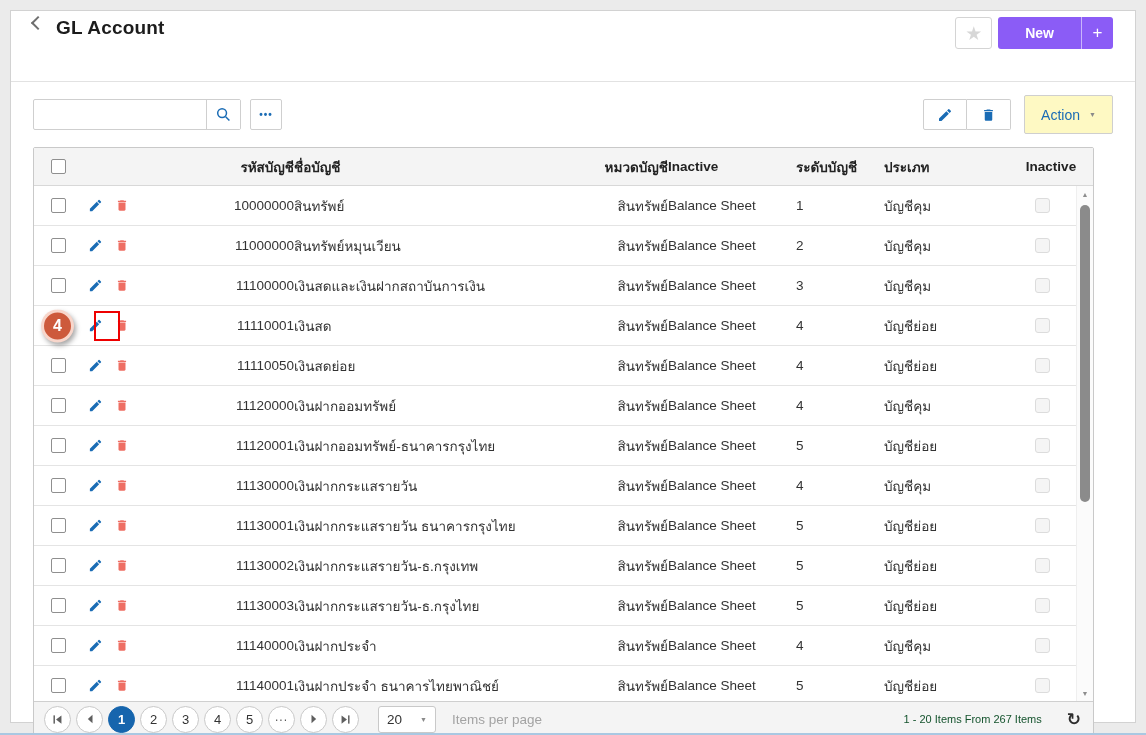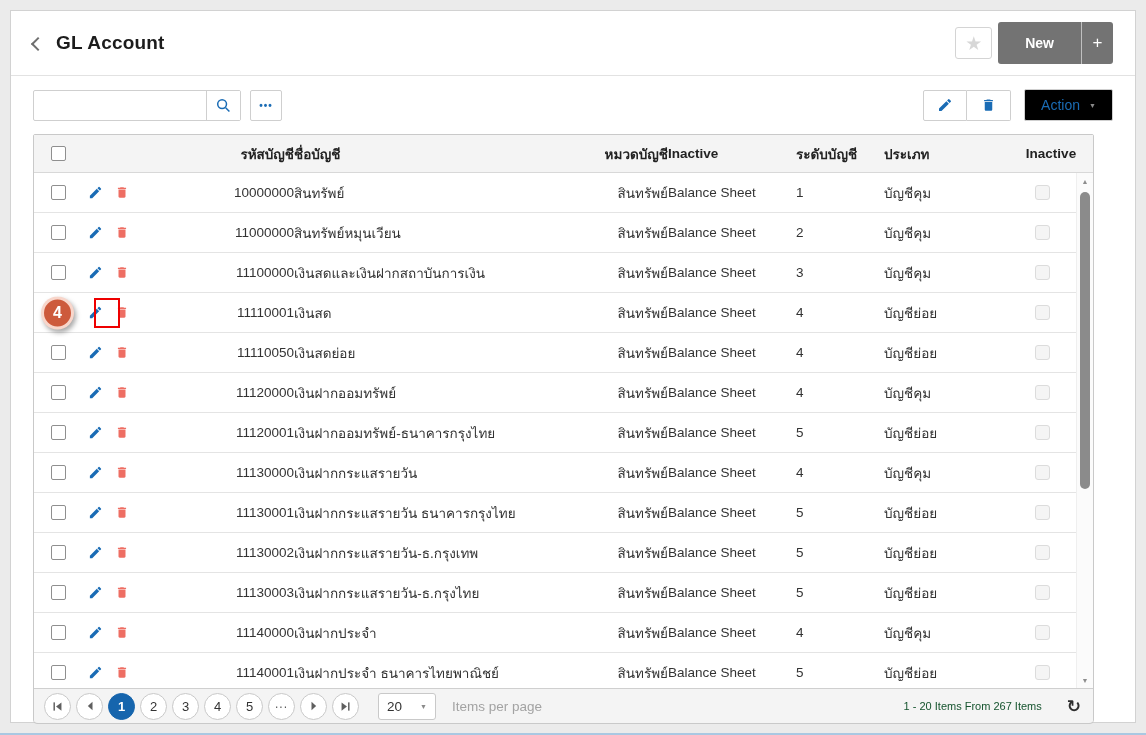--- a/index.html
+++ b/index.html
@@ -11,34 +11,34 @@
     position: relative;
   }
   .bottom-edge { position: absolute; left: 0; right: 0; bottom: 0; height: 2px; background: #a9c8e2; }
 
   .card {
     position: absolute; left: 10px; top: 10px; width: 1126px; height: 713px;
     background: #fff; border: 1px solid #d2d2d2;
   }
 
   
-  .title-bar { height: 64px; display: flex; align-items: center; padding: 0 22px; }
+  .title-bar { height: 64px; display: flex; align-items: flex-start; padding: 0 22px; margin-top: 6px; }
   .back-chevron {
     width: 10px; height: 10px; border-left: 2px solid #6f6f6f; border-bottom: 2px solid #6f6f6f;
     transform: rotate(45deg); margin-right: 13px; margin-top: 1px; cursor: pointer;
   }
   .page-title { font-size: 19px; font-weight: 600; color: #1c1c1c; letter-spacing: .2px; }
   .title-spacer { flex: 1; }
   .fav-btn {
     width: 37px; height: 32px; border: 1px solid #d4d4d4; border-radius: 3px; background: #fff;
     display: flex; align-items: center; justify-content: center;
     color: #d7d7d7; font-size: 19px; margin-right: 6px; cursor: pointer;
   }
   .new-btn {
-    height: 42px; border-radius: 3px; background: #737373; color: #fff;
+    height: 32px; border-radius: 3px; background: #8b5cf6; color: #fff;
     display: flex; align-items: stretch; cursor: pointer; overflow: hidden;
   }
   .new-btn .lbl { padding: 0 27px; display: flex; align-items: center; font-size: 14px; font-weight: 600; }
   .new-btn .sep { width: 1px; background: rgba(255,255,255,.55); margin: 0; }
   .new-btn .plus { width: 31px; display: flex; align-items: center; justify-content: center; font-size: 17px; font-weight: 400; }
 
   .h-divider { border-top: 1px solid #e2e2e2; }
 
   
   .toolbar { padding: 13px 22px; display: flex; align-items: center; }
@@ -52,22 +52,22 @@
   }
   .toolbar-spacer { flex: 1; }
   .icon-btn-group { display: flex; }
   .tb-icon-btn {
     width: 44px; height: 31px; background: #fff; border: 1px solid #cfcfcf;
     display: flex; align-items: center; justify-content: center; cursor: pointer;
   }
   .tb-icon-btn.first { border-radius: 2px 0 0 2px; }
   .tb-icon-btn.last { border-radius: 0 2px 2px 0; border-left: none; }
   .action-btn {
-    margin-left: 13px; height: 32px; min-width: 89px; padding: 0 2px;
-    border: 1px solid #cfcfcf; border-radius: 2px; background: #000000;
+    margin-left: 13px; height: 39px; min-width: 89px; padding: 0 2px;
+    border: 1px solid #cfcfcf; border-radius: 2px; background: #fef9c3;
     display: flex; align-items: center; justify-content: center; gap: 9px; cursor: pointer;
   }
   .action-btn .txt { color: #1a6cb5; font-size: 14px; }
   .caret { font-size: 7px; color: #8a8a8a; }
 
   
   .table-wrap { margin-left: 22px; width: 1061px; border: 1px solid #c9c9c9; border-radius: 2px 2px 4px 4px; }
   .thead {
     display: flex; align-items: center; height: 38px; background: #f4f4f4;
     border-bottom: 1px solid #d8d8d8; font-size: 13.5px; font-weight: 700; color: #222;

